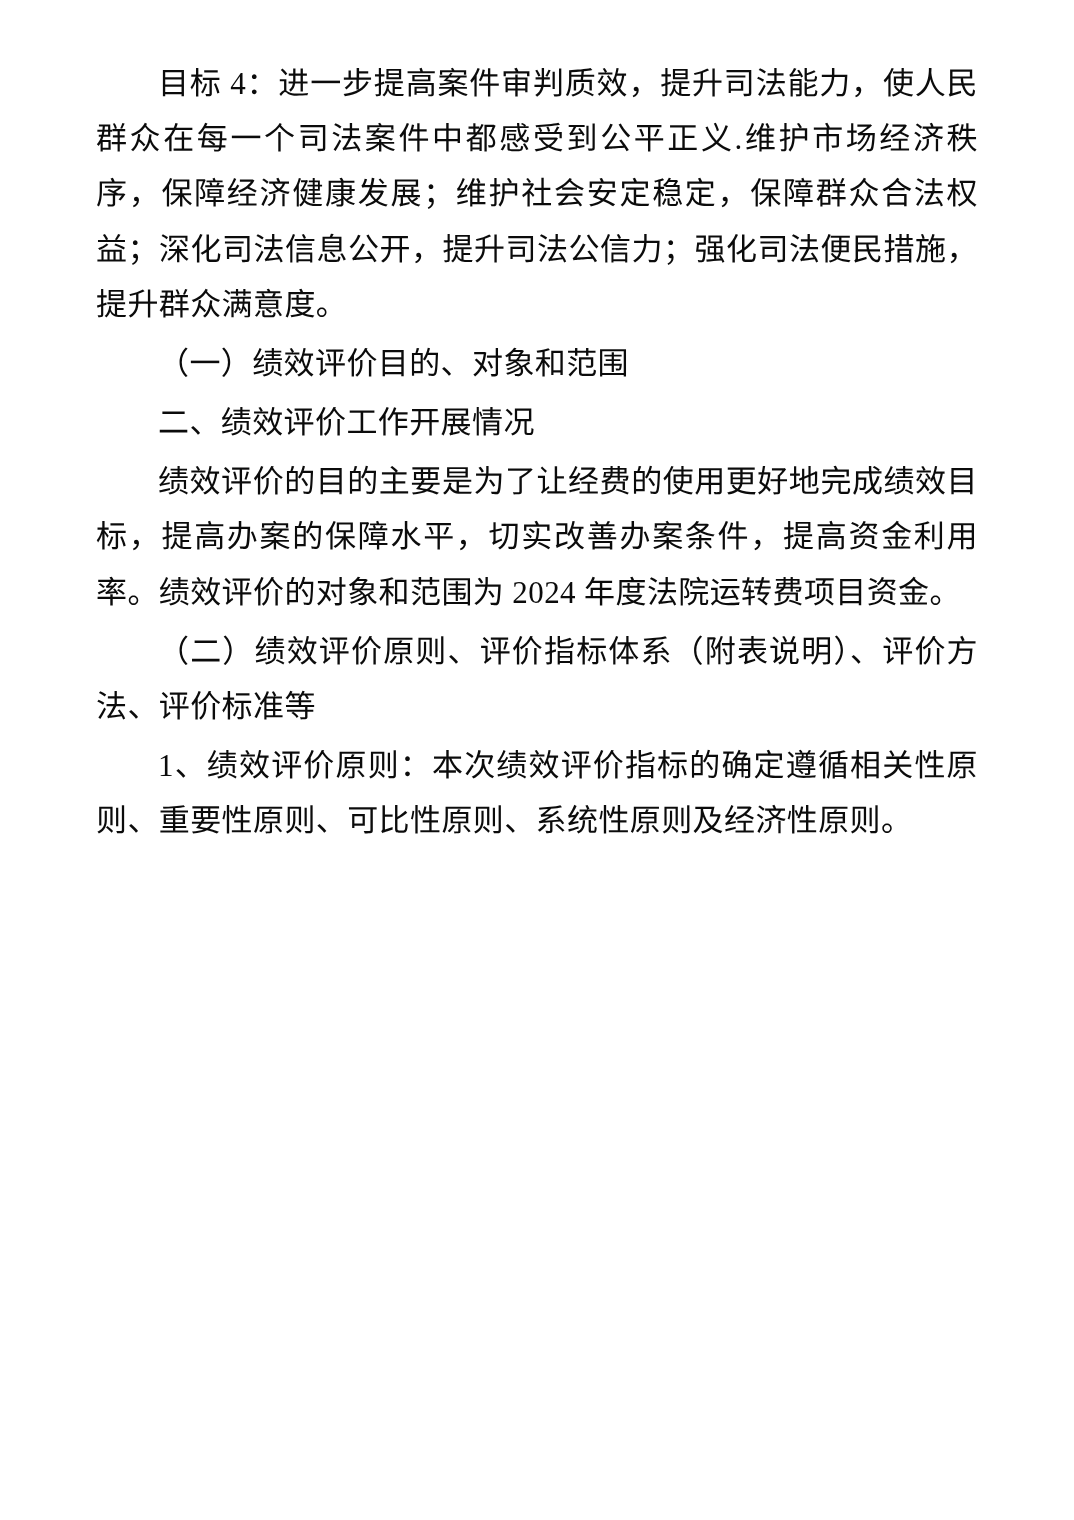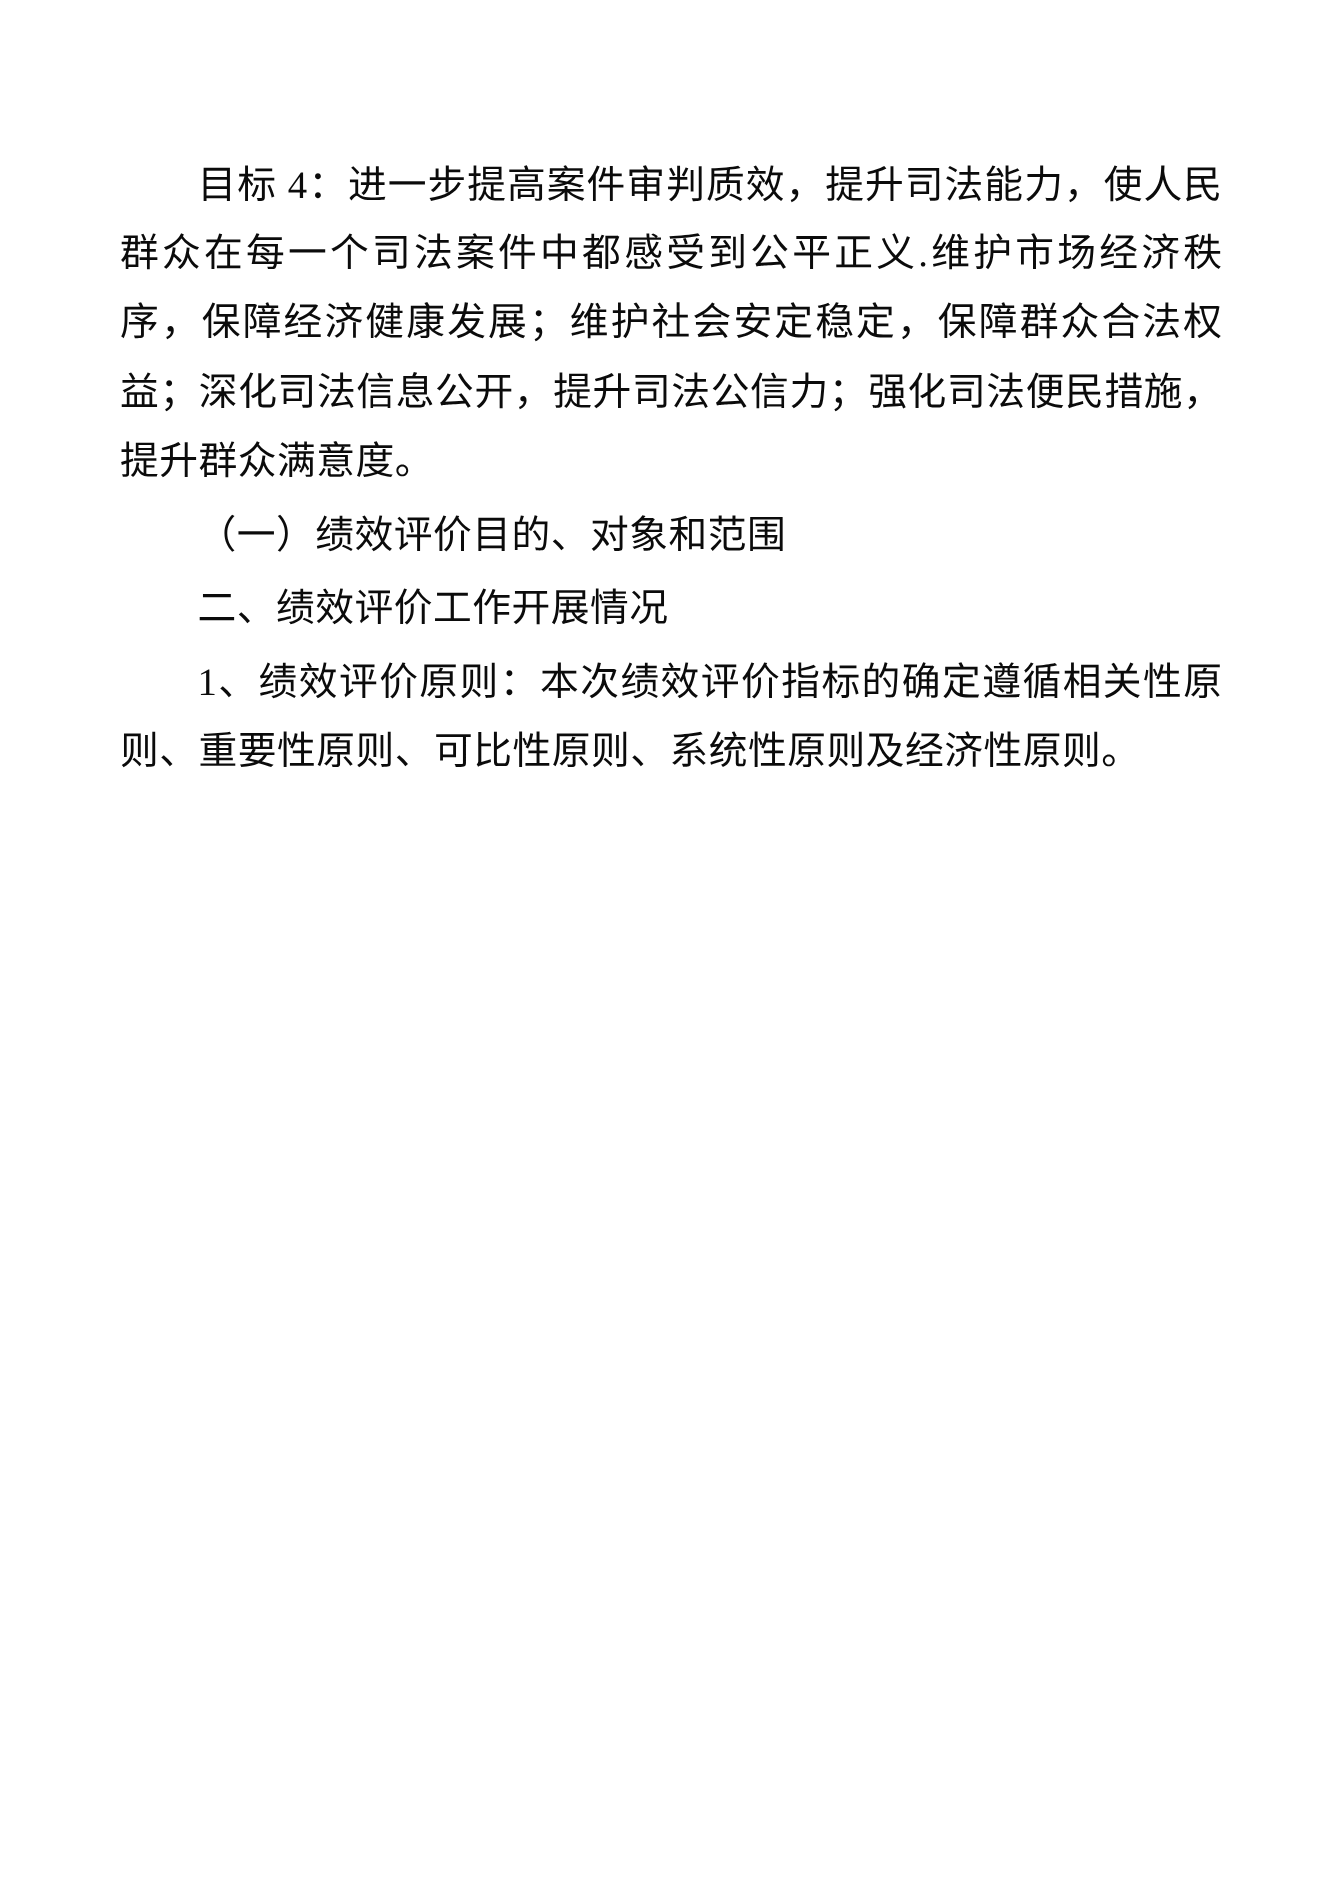--- a/index.html
+++ b/index.html
@@ -6,21 +6,21 @@
     margin: 0;
     padding: 0;
     background: #ffffff;
   }
   .page {
     position: relative;
     width: 1074px;
     height: 1520px;
     background: #ffffff;
     box-sizing: border-box;
-    padding: 120px 96px 80px 96px;
+    padding: 56px 96px 80px 96px;
     font-family: "Liberation Serif", "DejaVu Serif", serif;
     color: #0b0b0b;
     overflow: hidden;
   }
   .doc-body {
     font-size: 31px;
     line-height: 1.78;
     letter-spacing: 0.4px;
     text-align: justify;
     text-justify: inter-ideograph;
@@ -32,15 +32,17 @@
   }
 </style>
 </head>
 <body>
 
 <div class="page">
   <div class="doc-body">
     <p class="para">目标 4：进一步提高案件审判质效，提升司法能力，使人民群众在每一个司法案件中都感受到公平正义.维护市场经济秩序，保障经济健康发展；维护社会安定稳定，保障群众合法权益；深化司法信息公开，提升司法公信力；强化司法便民措施，提升群众满意度。</p>
     <p class="para">（一）绩效评价目的、对象和范围</p>
     <p class="para">二、绩效评价工作开展情况</p>
+    <p class="para">绩效评价的目的主要是为了让经费的使用更好地完成绩效目标，提高办案的保障水平，切实改善办案条件，提高资金利用率。绩效评价的对象和范围为 2024 年度法院运转费项目资金。</p>
+    <p class="para">（二）绩效评价原则、评价指标体系（附表说明）、评价方法、评价标准等</p>
     <p class="para">1、绩效评价原则：本次绩效评价指标的确定遵循相关性原则、重要性原则、可比性原则、系统性原则及经济性原则。</p>
   </div>
 </div>
 
 </body></html>

